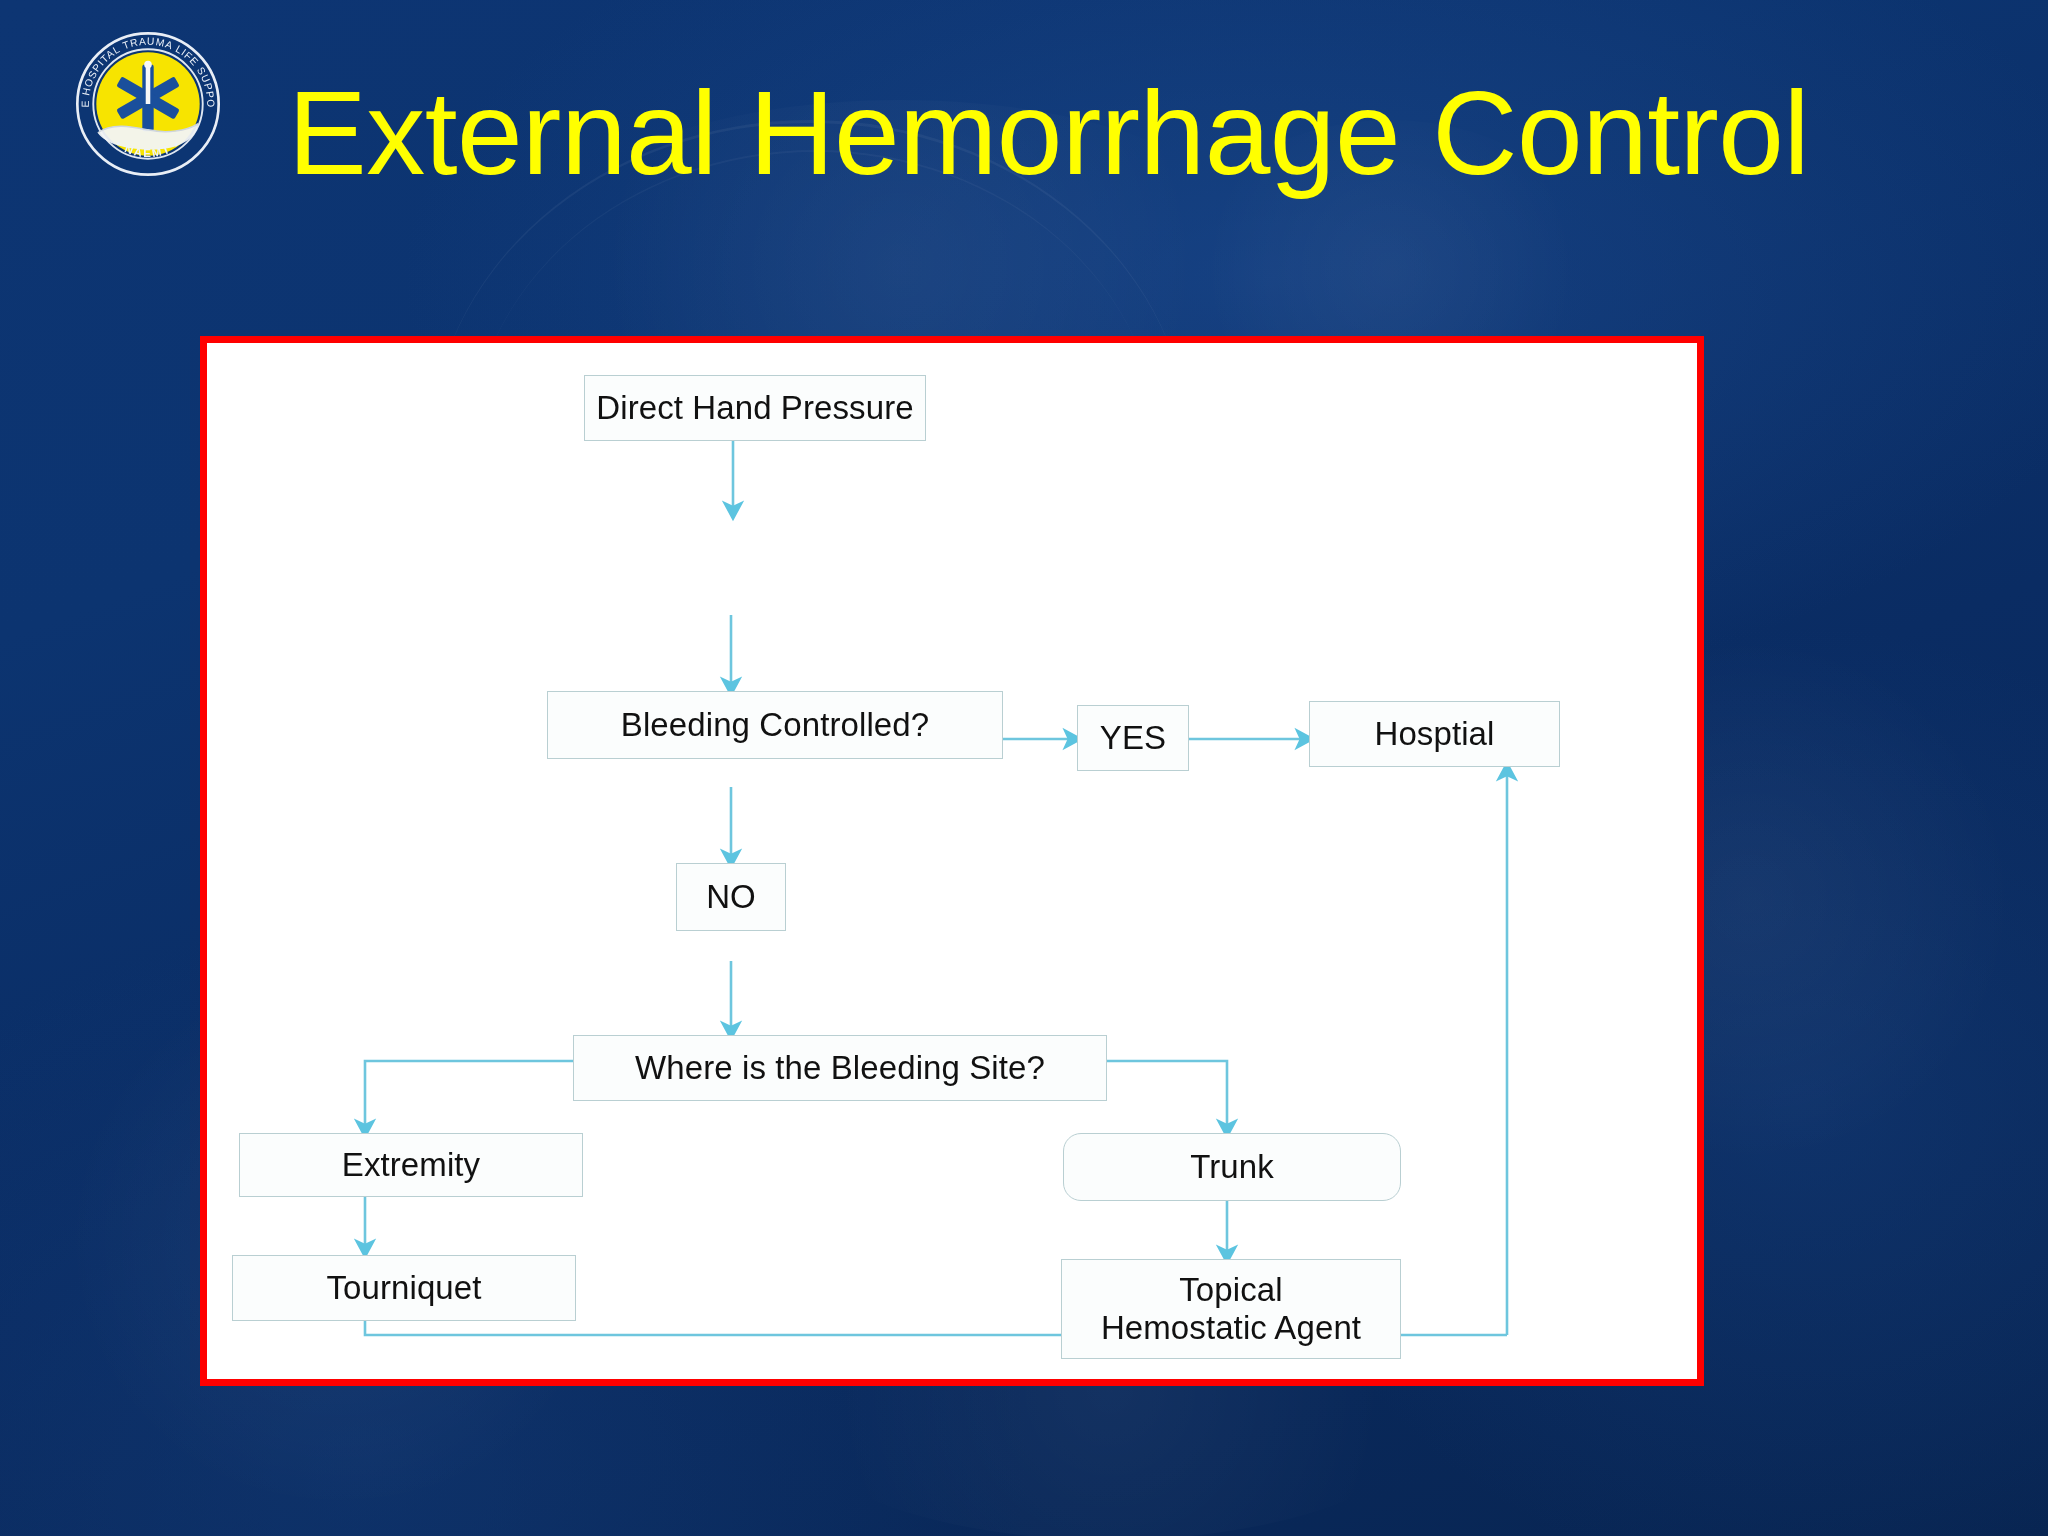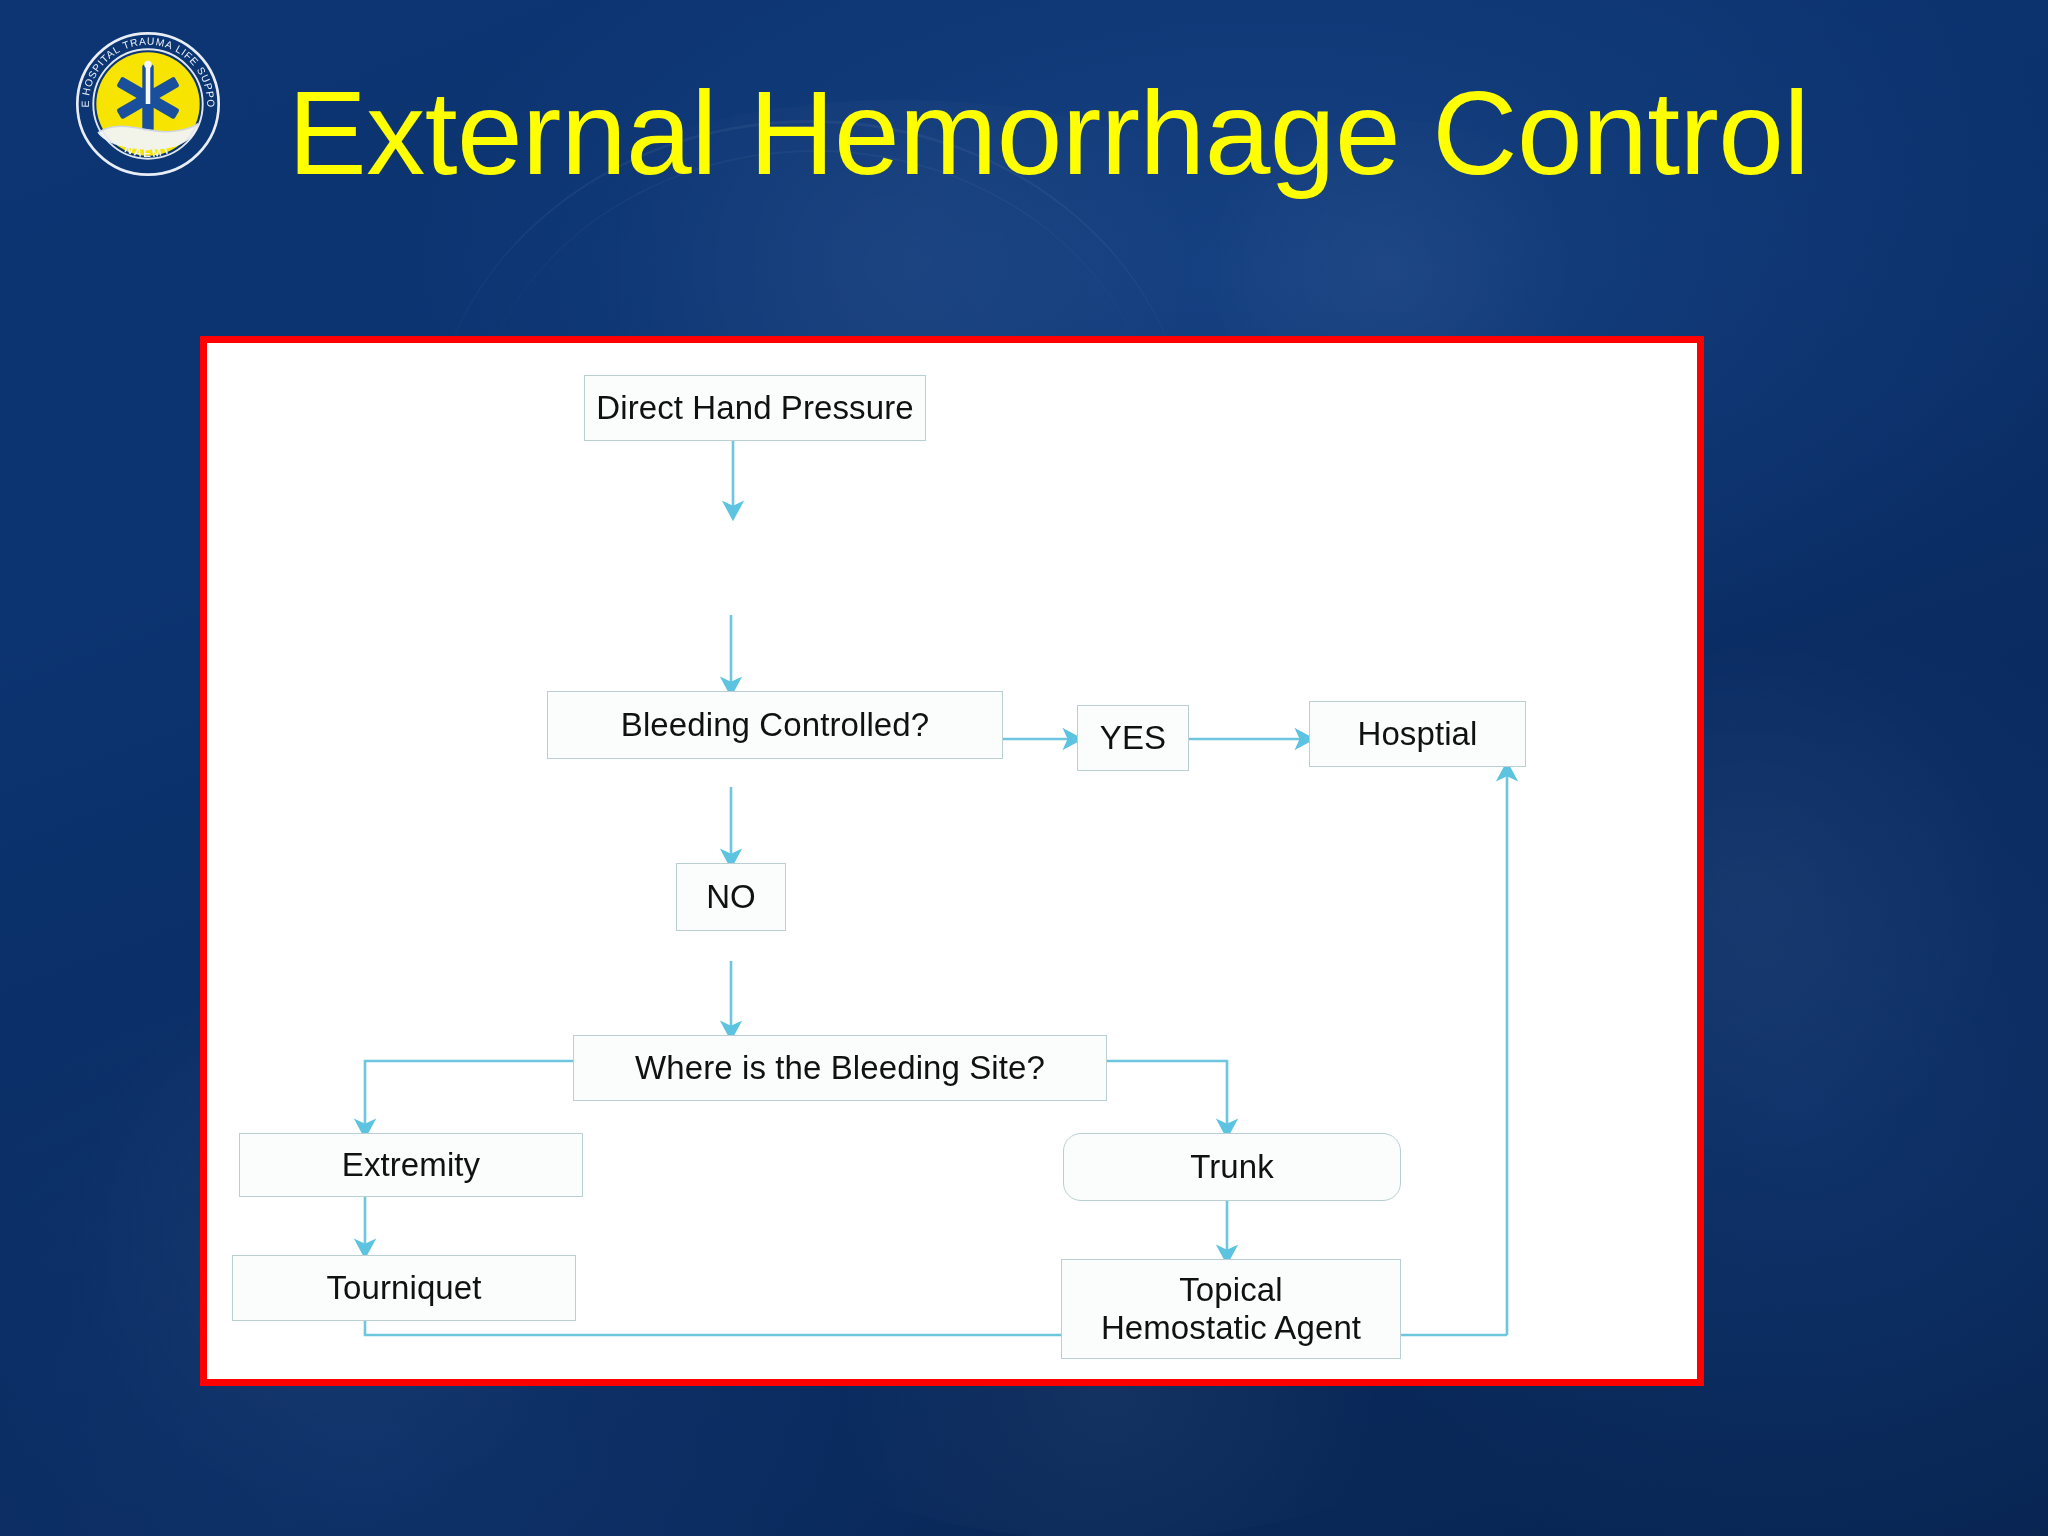--- a/index.html
+++ b/index.html
@@ -222,21 +222,21 @@
 
     <div class="nodes-layer">
 
       <div class="node" style="left:377px; top:32px; width:342px; height:66px;">Direct Hand Pressure</div>
 
 
       <div class="node" style="left:340px; top:348px; width:456px; height:68px;">Bleeding Controlled?</div>
 
       <div class="node" style="left:870px; top:362px; width:112px; height:66px;">YES</div>
 
-      <div class="node" style="left:1102px; top:358px; width:217px; height:66px;">Hosptial</div>
+      <div class="node" style="left:1102px; top:358px; width:251px; height:66px;">Hosptial</div>
 
       <div class="node" style="left:469px; top:520px; width:110px; height:68px;">NO</div>
 
       <div class="node" style="left:366px; top:692px; width:534px; height:66px;">Where is the Bleeding Site?</div>
 
       <div class="node" style="left:32px; top:790px; width:344px; height:64px;">Extremity</div>
 
       <div class="node" style="left:856px; top:790px; width:338px; height:68px;border-radius:18px;">Trunk</div>
 
       <div class="node" style="left:854px; top:916px; width:340px; height:100px;">Topical

